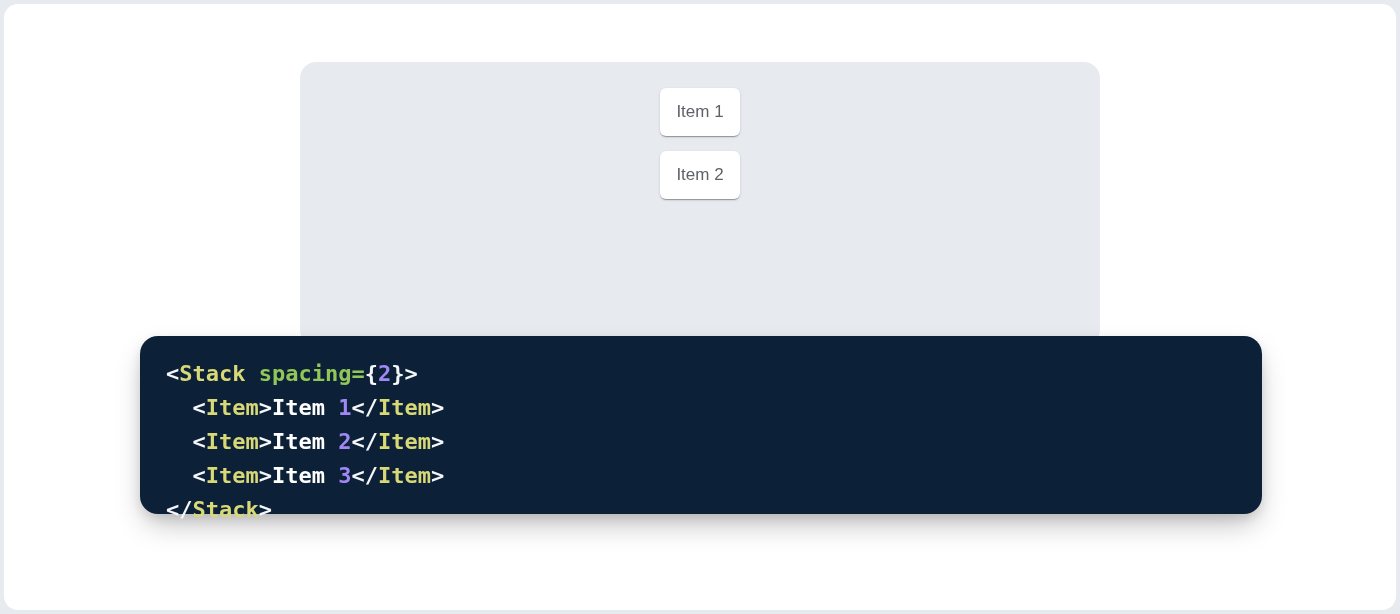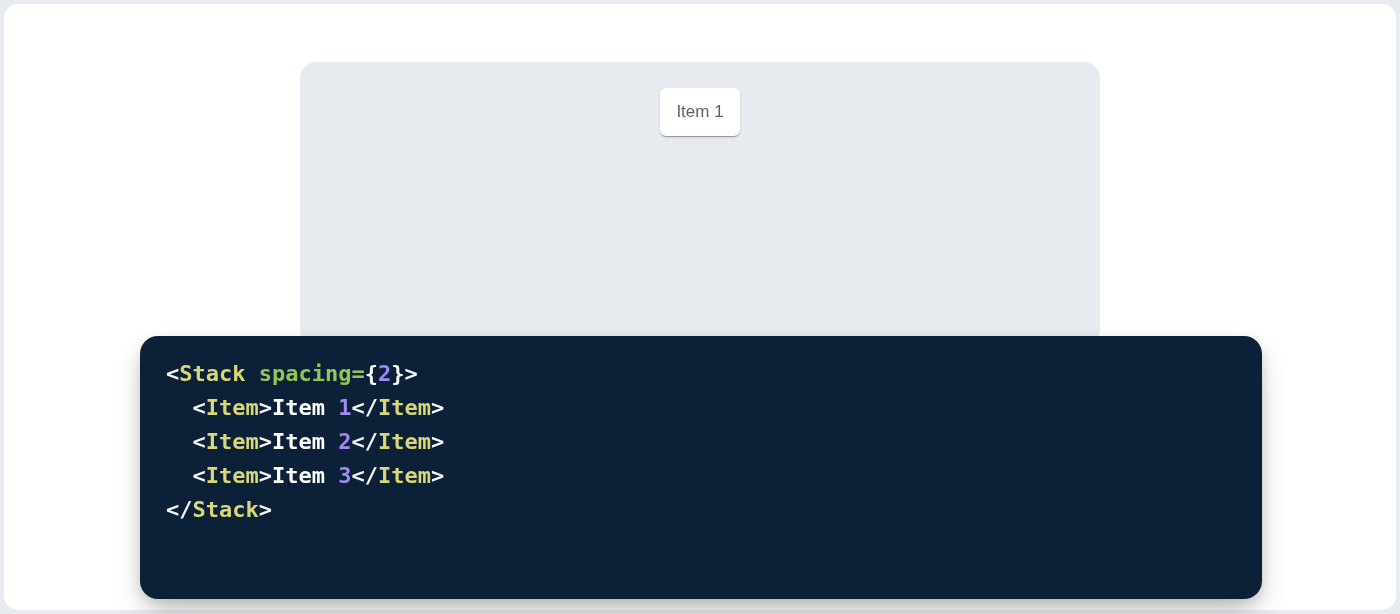--- a/index.html
+++ b/index.html
@@ -24,21 +24,21 @@
   }
   .item{
     background:var(--item-bg,#ffffff);
     color:var(--item-text,#5f6368);
     border-radius:6px;
     padding:14px 16px;
     font-size:17px;line-height:20px;
     box-shadow:0 2px 1px -1px rgba(0,0,0,.2),0 1px 1px 0 rgba(0,0,0,.14),0 1px 3px 0 rgba(0,0,0,.12);
   }
   .code-block{
-    position:absolute;left:136px;top:332px;width:1122px;height:263px;
+    position:absolute;left:136px;top:332px;width:1122px;height:178px;
     box-sizing:border-box;
     background:var(--code-bg,#0c2138);
     border-radius:18px;
     padding:21px 26px;
     box-shadow:0 14px 30px -6px rgba(0,0,0,.28),0 4px 12px rgba(0,0,0,.10);
   }
   .code{
     margin:0;
     font-family:"DejaVu Sans Mono","Liberation Mono",monospace;
     font-size:22px;line-height:34px;font-weight:bold;
@@ -51,20 +51,21 @@
   .tok-plain{color:var(--tok-plain,#ffffff);}
 </style>
 </head>
 <body style="--page-bg: #e7eaee; --card-bg: #ffffff; --panel-bg: #e7ebf0; --item-bg: #ffffff; --item-text: #5f6368; --code-bg: #0c2138; --tok-tag: #d8d876; --tok-attr: #92c758; --tok-num: #a288f4; --tok-punc: #f5f7fa; --tok-plain: #ffffff;">
 
 <div class="page">
 
   <div class="demo-panel">
     <div class="stack" id="stack">
         <div class="item">Item 1</div>
+        <div class="item">Item 2</div>
       </div>
   </div>
 
   <div class="code-block">
     <pre class="code" id="code"><div class="code-line"><span class="tok-punc">&lt;</span><span class="tok-tag">Stack</span><span class="tok-plain"> </span><span class="tok-attr">spacing</span><span class="tok-attr">=</span><span class="tok-punc">{</span><span class="tok-num">2</span><span class="tok-punc">}</span><span class="tok-punc">&gt;</span></div><div class="code-line"><span class="tok-plain">  </span><span class="tok-punc">&lt;</span><span class="tok-tag">Item</span><span class="tok-punc">&gt;</span><span class="tok-plain">Item </span><span class="tok-num">1</span><span class="tok-punc">&lt;/</span><span class="tok-tag">Item</span><span class="tok-punc">&gt;</span></div><div class="code-line"><span class="tok-plain">  </span><span class="tok-punc">&lt;</span><span class="tok-tag">Item</span><span class="tok-punc">&gt;</span><span class="tok-plain">Item </span><span class="tok-num">2</span><span class="tok-punc">&lt;/</span><span class="tok-tag">Item</span><span class="tok-punc">&gt;</span></div><div class="code-line"><span class="tok-plain">  </span><span class="tok-punc">&lt;</span><span class="tok-tag">Item</span><span class="tok-punc">&gt;</span><span class="tok-plain">Item </span><span class="tok-num">3</span><span class="tok-punc">&lt;/</span><span class="tok-tag">Item</span><span class="tok-punc">&gt;</span></div><div class="code-line"><span class="tok-punc">&lt;/</span><span class="tok-tag">Stack</span><span class="tok-punc">&gt;</span></div></pre>
   </div>
 
 </div>
 
 </body></html>

